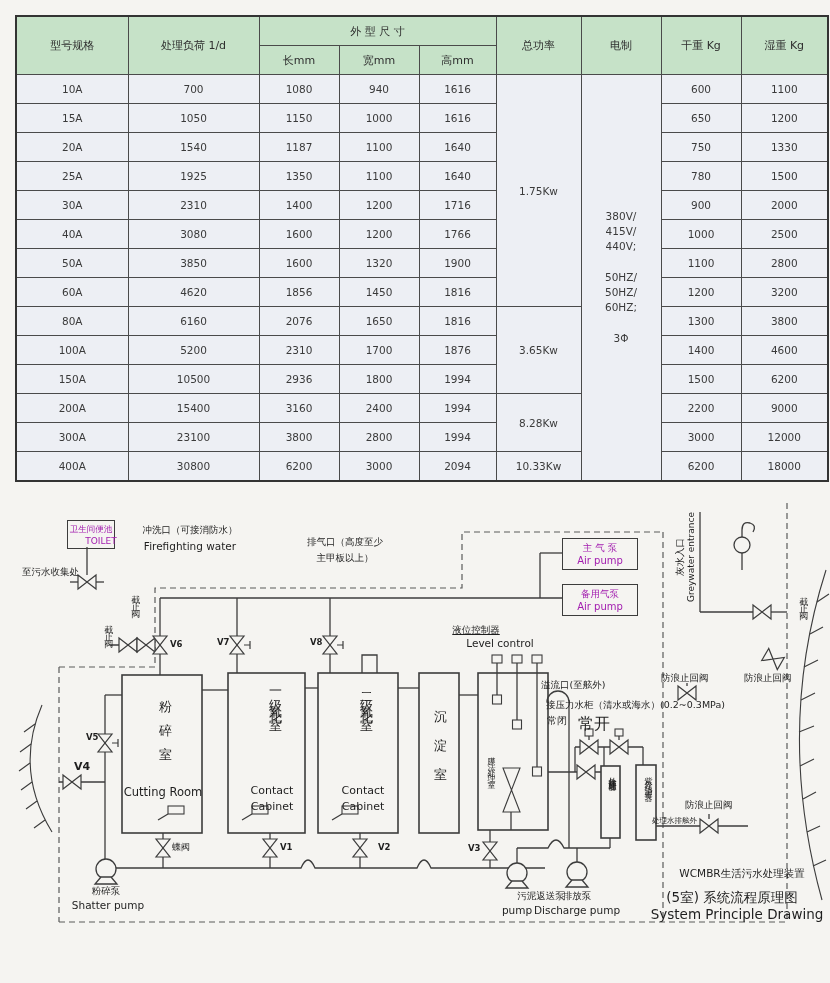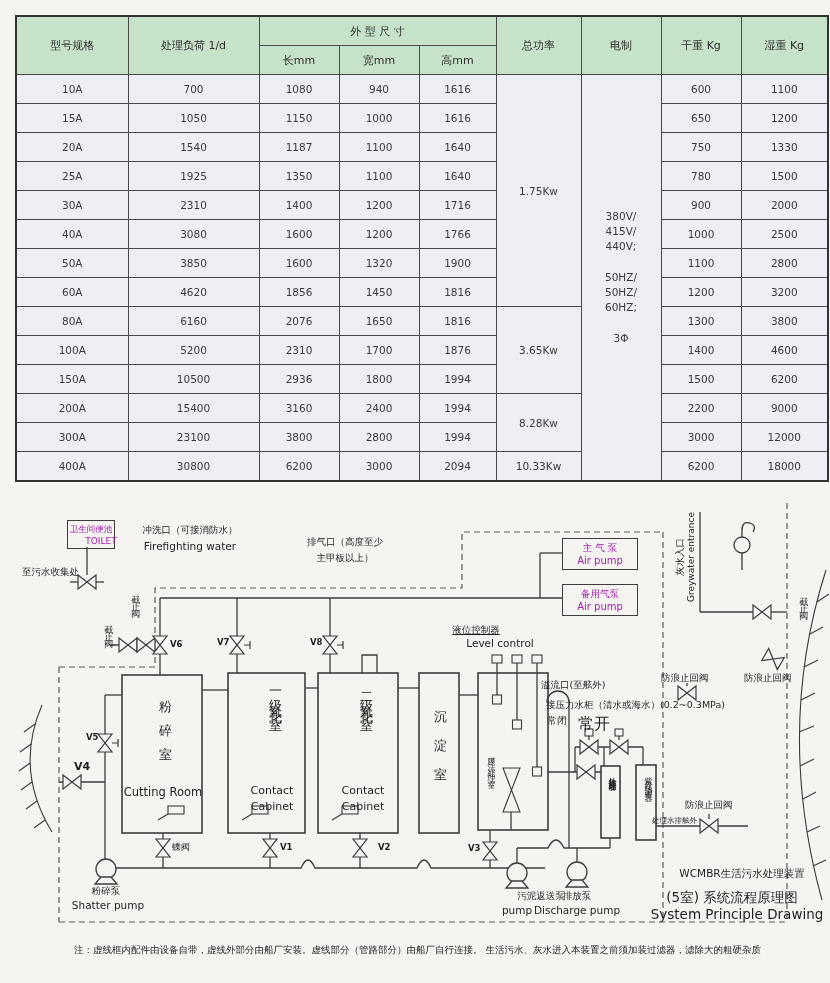--- a/index.html
+++ b/index.html
@@ -414,15 +414,14 @@
     <div class="lbl c en" style="left:108px;top:399px;">Shatter pump</div>
     <div class="lbl c" style="left:517px;top:390px;margin-left:24px;">污泥返送泵</div>
     <div class="lbl c en" style="left:517px;top:404px;">pump</div>
     <div class="lbl c" style="left:577px;top:390px;">排放泵</div>
     <div class="lbl c en" style="left:577px;top:404px;">Discharge pump</div>
 
     <div class="lbl c" style="left:742px;top:367px;font-size:10.5px;">WCMBR生活污水处理装置</div>
     <div class="lbl c big" style="left:732px;top:389px;">(5室) 系统流程原理图</div>
     <div class="lbl c big" style="left:737px;top:406px;">System Principle Drawing</div>
 
-    <div class="lbl" style="left:74px;top:444px;font-size:9.5px;">注：虚线框内配件由设备自带，虚线外部分由船厂安装。虚线部分（管路部分）由船厂自行连接。 生活污水、灰水进入本装置之前须加装过滤器，滤除大的粗硬杂质</div>
   </div>
 </div>
 
 </body></html>

